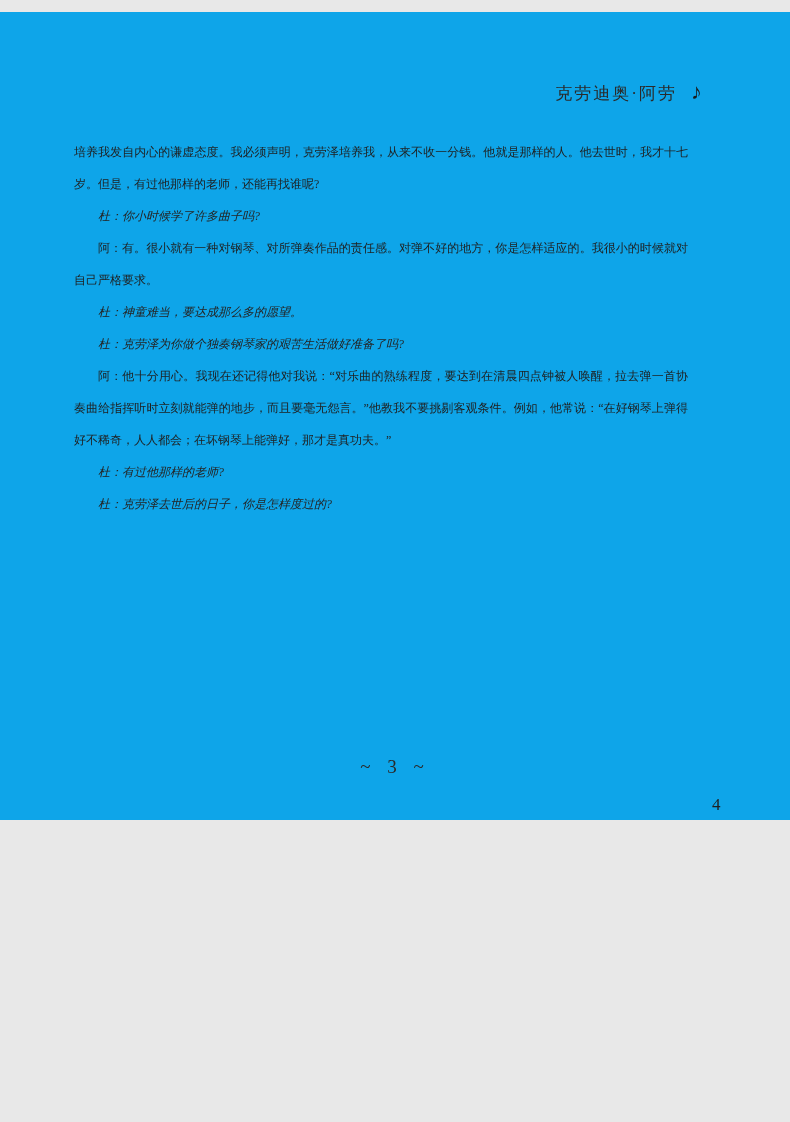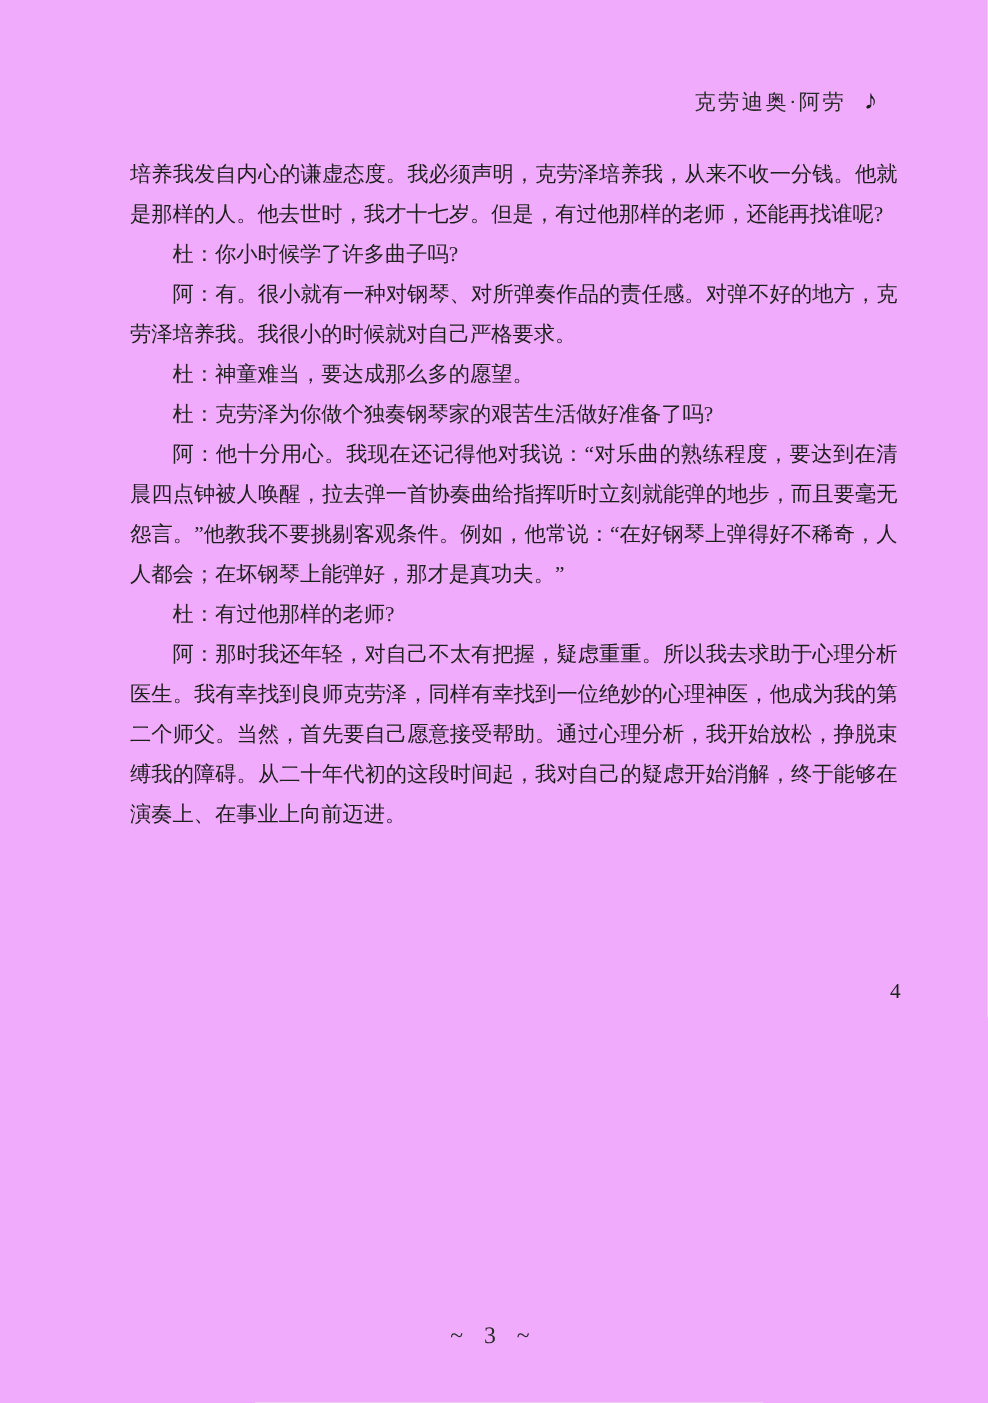--- a/index.html
+++ b/index.html
@@ -3,23 +3,23 @@
 <meta charset="utf-8">
 <style>
   html, body {
     margin: 0;
     padding: 0;
     background: #e8e8e8;
   }
   .page {
     position: relative;
     width: 790px;
-    height: 1122px;
-    margin: 0 auto;
-    background: #f0abfc;
+    height: 808px;
+    margin: 12px auto;
+    background: #0ea5e9;
     color: #1f1f1f;
     font-family: "Liberation Serif", serif;
     overflow: hidden;
   }
   .running-head {
     position: absolute;
     top: 70px;
     right: 88px;
     display: flex;
     align-items: center;
@@ -31,36 +31,37 @@
   .running-head .note-icon {
     font-size: 22px;
     letter-spacing: 0;
     line-height: 1;
     color: #1a1a1a;
     transform: translateY(-2px);
   }
   .body-text {
     position: absolute;
     top: 124px;
-    left: 104px;
+    left: 74px;
     width: 614px;
-    font-size: 17px;
+    font-size: 12px;
     line-height: 32px;
     text-align: justify;
     text-justify: inter-ideograph;
   }
   .body-text p {
     margin: 0;
     padding: 0;
     text-indent: 2em;
   }
   .body-text p.no-indent {
     text-indent: 0;
   }
   .body-text p.kai {
+    font-style: italic;
     color: #242424;
   }
   .margin-note {
     position: absolute;
     top: 783px;
     left: 712px;
     font-size: 17px;
     color: #1f1f1f;
   }
   .page-number {
@@ -80,25 +81,25 @@
 <div class="page">
 
   <div class="running-head">
     <span>克劳迪奥·阿劳</span>
     <span class="note-icon">♪</span>
   </div>
 
   <div class="body-text" id="dialogue-body">
       <p class="song no-indent">培养我发自内心的谦虚态度。我必须声明，克劳泽培养我，从来不收一分钱。他就是那样的人。他去世时，我才十七岁。但是，有过他那样的老师，还能再找谁呢?</p>
       <p class="kai">杜：你小时候学了许多曲子吗?</p>
-      <p class="song">阿：有。很小就有一种对钢琴、对所弹奏作品的责任感。对弹不好的地方，克劳泽培养我。我很小的时候就对自己严格要求。</p>
+      <p class="song">阿：有。很小就有一种对钢琴、对所弹奏作品的责任感。对弹不好的地方，你是怎样适应的。我很小的时候就对自己严格要求。</p>
       <p class="kai">杜：神童难当，要达成那么多的愿望。</p>
       <p class="kai">杜：克劳泽为你做个独奏钢琴家的艰苦生活做好准备了吗?</p>
       <p class="song">阿：他十分用心。我现在还记得他对我说：“对乐曲的熟练程度，要达到在清晨四点钟被人唤醒，拉去弹一首协奏曲给指挥听时立刻就能弹的地步，而且要毫无怨言。”他教我不要挑剔客观条件。例如，他常说：“在好钢琴上弹得好不稀奇，人人都会；在坏钢琴上能弹好，那才是真功夫。”</p>
       <p class="kai">杜：有过他那样的老师?</p>
-      <p class="song">阿：那时我还年轻，对自己不太有把握，疑虑重重。所以我去求助于心理分析医生。我有幸找到良师克劳泽，同样有幸找到一位绝妙的心理神医，他成为我的第二个师父。当然，首先要自己愿意接受帮助。通过心理分析，我开始放松，挣脱束缚我的障碍。从二十年代初的这段时间起，我对自己的疑虑开始消解，终于能够在演奏上、在事业上向前迈进。</p>
+      <p class="kai">杜：克劳泽去世后的日子，你是怎样度过的?</p>
     </div>
 
   <div class="margin-note">4</div>
 
   <div class="page-number">~ 3 ~</div>
 
 </div>
 
 </body></html>

